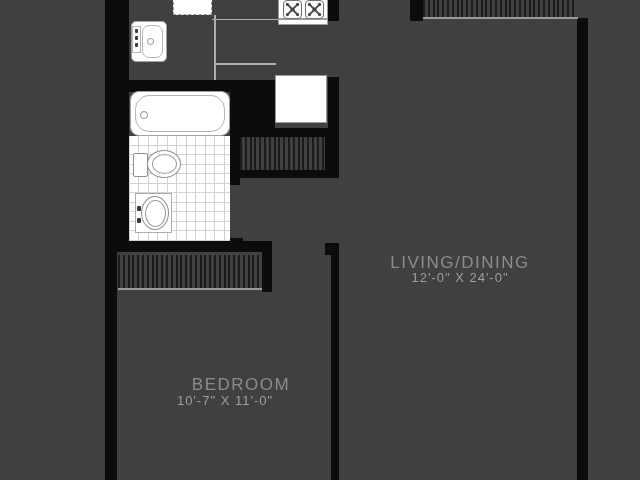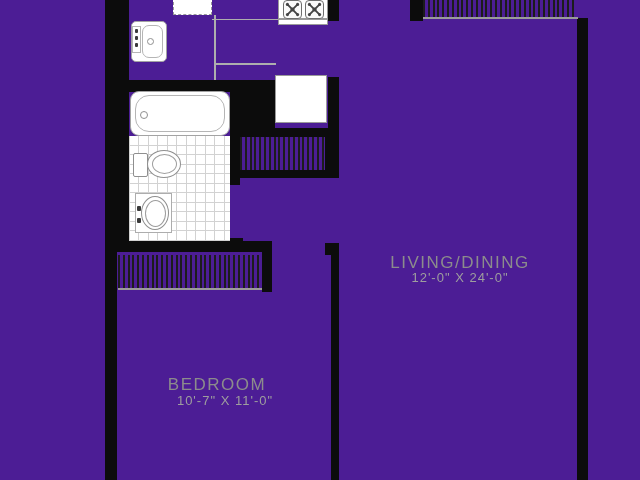--- a/index.html
+++ b/index.html
@@ -1,16 +1,16 @@
 <!DOCTYPE html>
 <html><head>
 <meta charset="utf-8">
 <style>
   html,body{margin:0;padding:0;background:#fff;}
-  #stage{position:relative;width:640px;height:480px;background:#4c1d95;overflow:hidden;
+  #stage{position:relative;width:640px;height:480px;background:#404040;overflow:hidden;
          font-family:"Liberation Sans", sans-serif;}
   .wall{position:absolute;background:#0c0c0c;}
   .stripes{position:absolute;background:repeating-linear-gradient(90deg,#1c1c1c 0 2px,transparent 2px 4.8px);}
   .thinline{position:absolute;background:#aeaeae;}
   .fix{position:absolute;box-sizing:border-box;background:#fff;border:1.5px solid #a3a3a3;}
   .fix2{position:absolute;box-sizing:border-box;border:1px solid #b5b5b5;background:transparent;}
   .dot{position:absolute;background:#3a3a3a;border-radius:1px;}
   .circle{position:absolute;box-sizing:border-box;border:1.2px solid #8f8f8f;border-radius:50%;background:#fff;}
   .tiles{position:absolute;background-color:#fff;
     background-image:repeating-linear-gradient(0deg,#d2d2d2 0 1px,transparent 1px 9.5px),
@@ -104,16 +104,16 @@
 
   <div class="fix" style="left:135px;top:193px;width:37px;height:40px;border-width:1px;border-color:#adadad;"></div>
   <div class="fix" style="left:141px;top:196px;width:28px;height:34px;border-color:#8f8f8f;border-radius:50%;"></div>
   <div class="fix2" style="left:145px;top:200px;width:21px;height:27px;border-radius:50%;border-color:#9d9d9d;"></div>
   <div class="dot" style="left:136.5px;top:206px;width:4px;height:5px;"></div>
   <div class="dot" style="left:136.5px;top:218px;width:4px;height:5px;"></div>
 
   <div class="room-label" style="left:379px;top:254px;width:162px;">LIVING/DINING</div>
   <div class="room-dims" style="left:379px;top:271px;width:162px;">12'-0" X 24'-0"</div>
 
-  <div class="room-label" style="left:136px;top:376px;width:162px;">BEDROOM</div>
+  <div class="room-label" style="left:160px;top:376px;width:162px;">BEDROOM</div>
   <div class="room-dims" style="left:144px;top:394px;width:162px;">10'-7" X 11'-0"</div>
 
 </div>
 
 </body></html>

